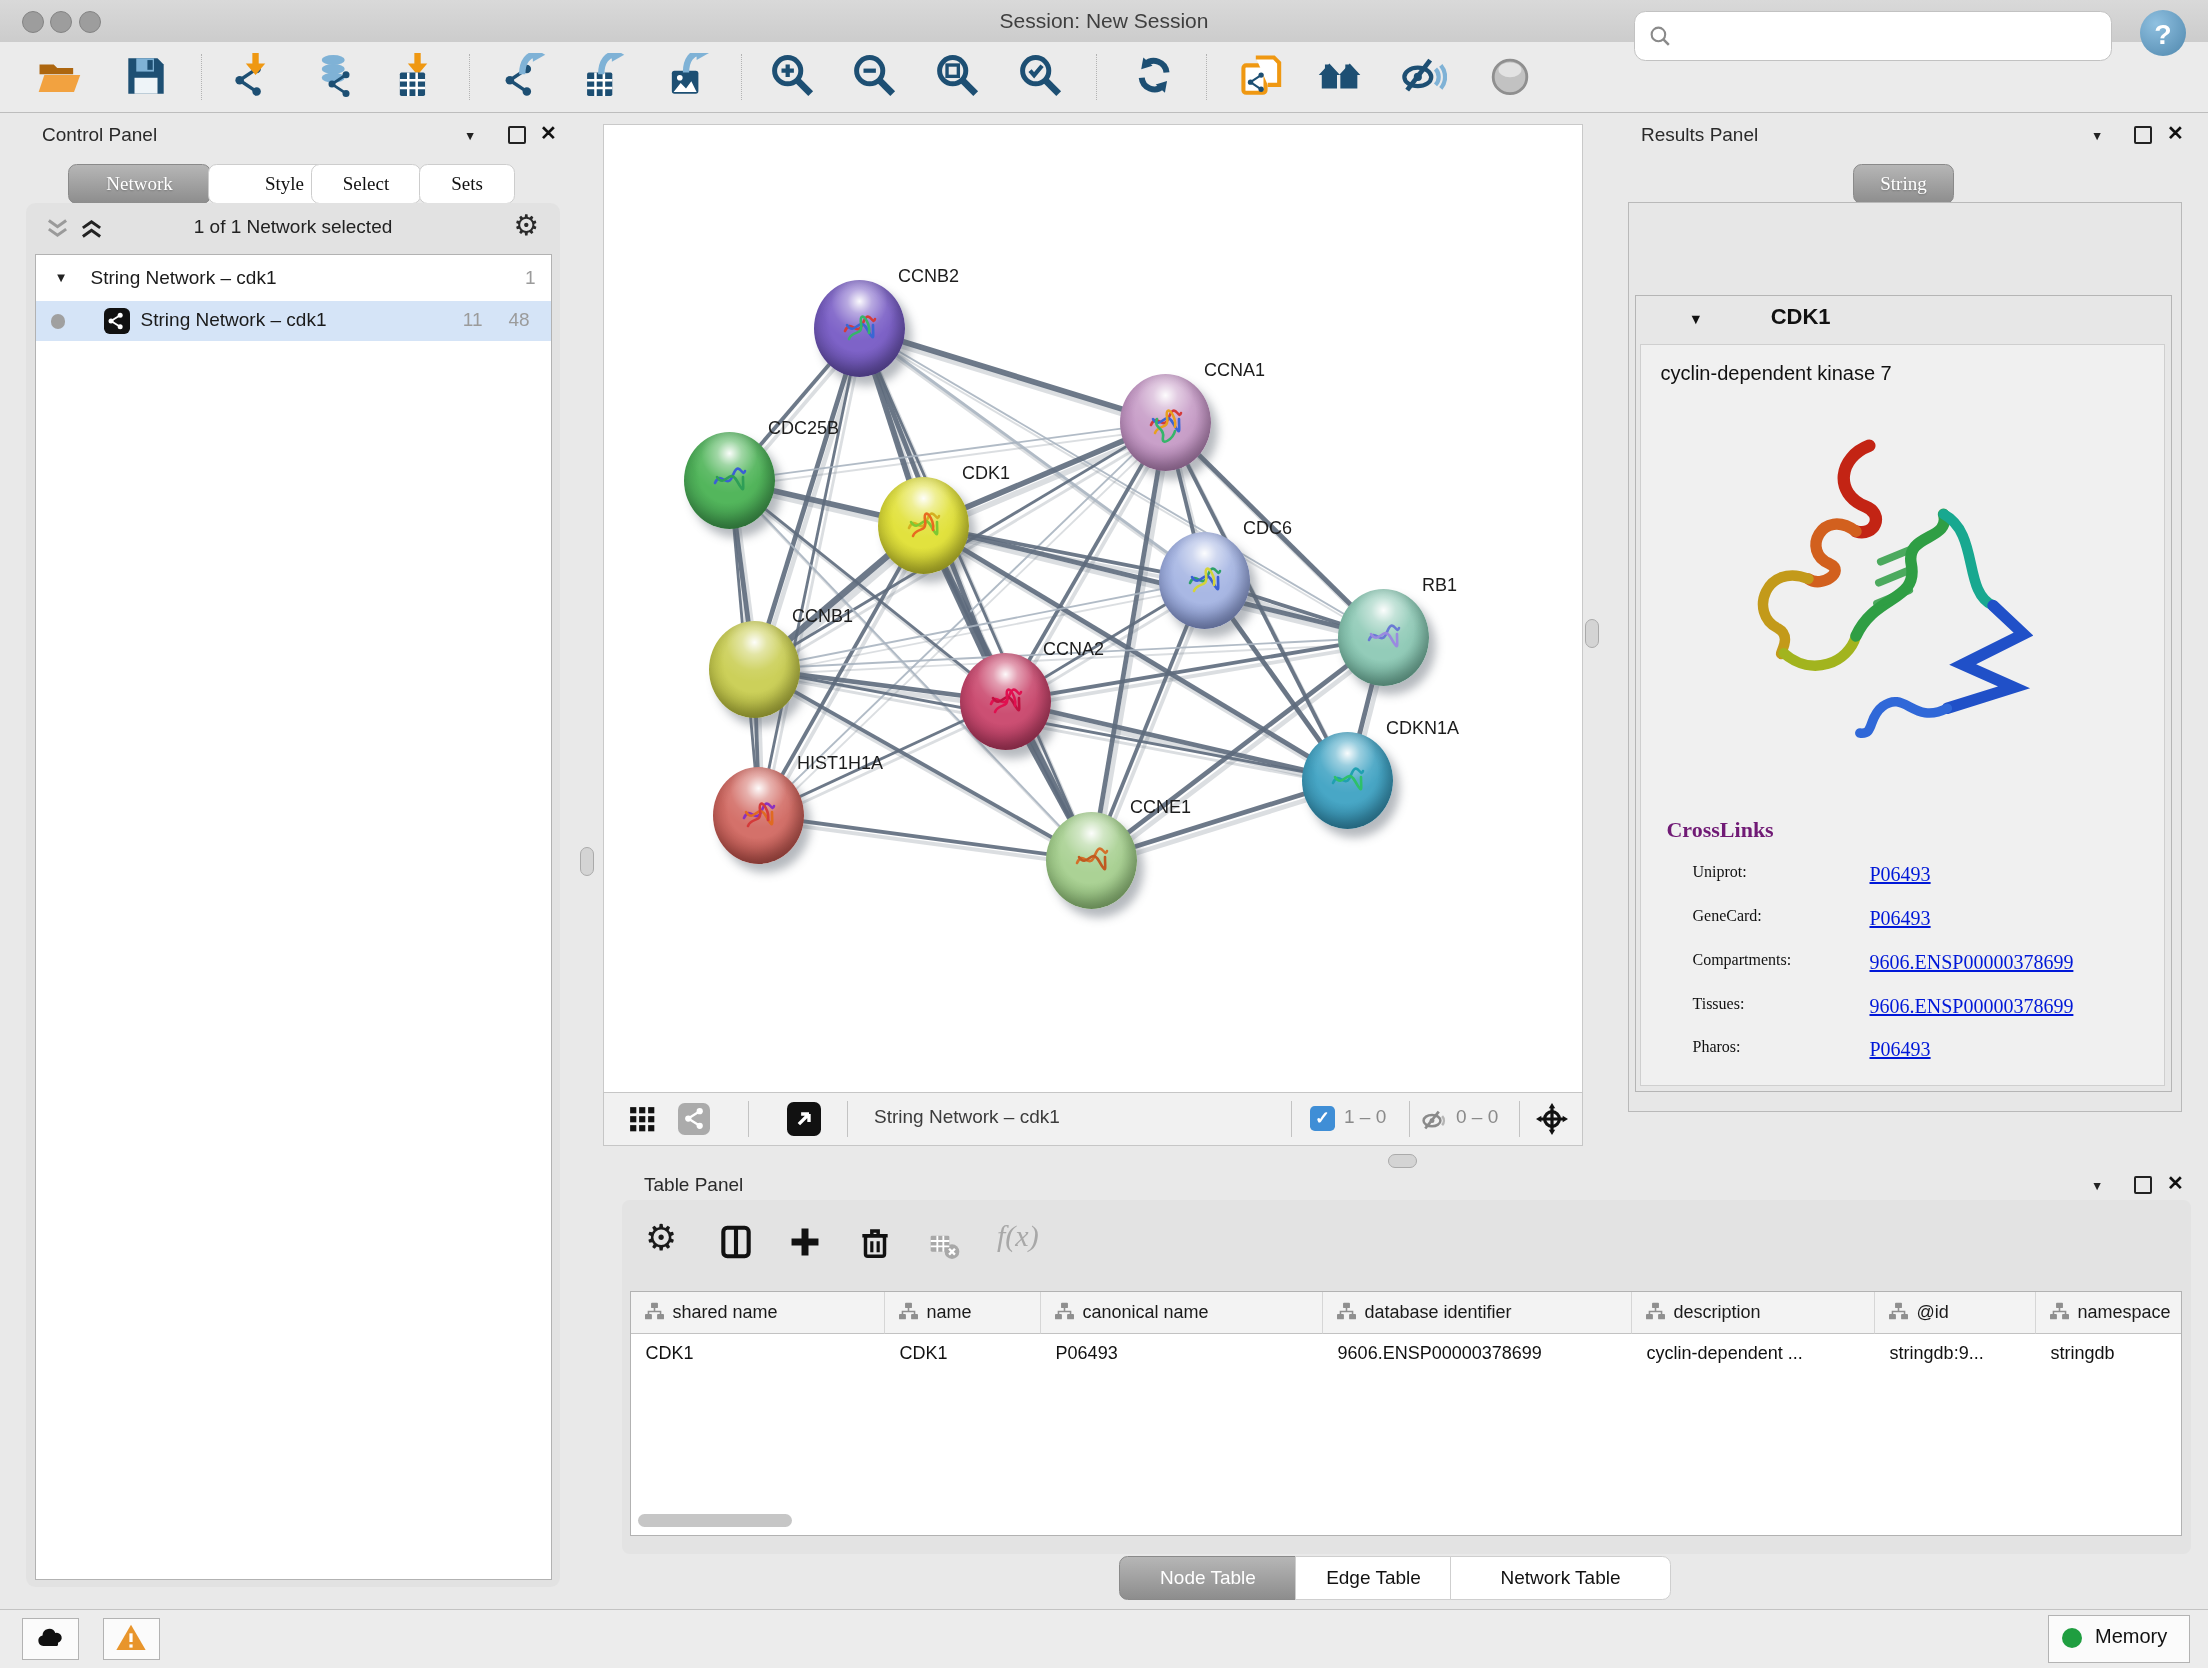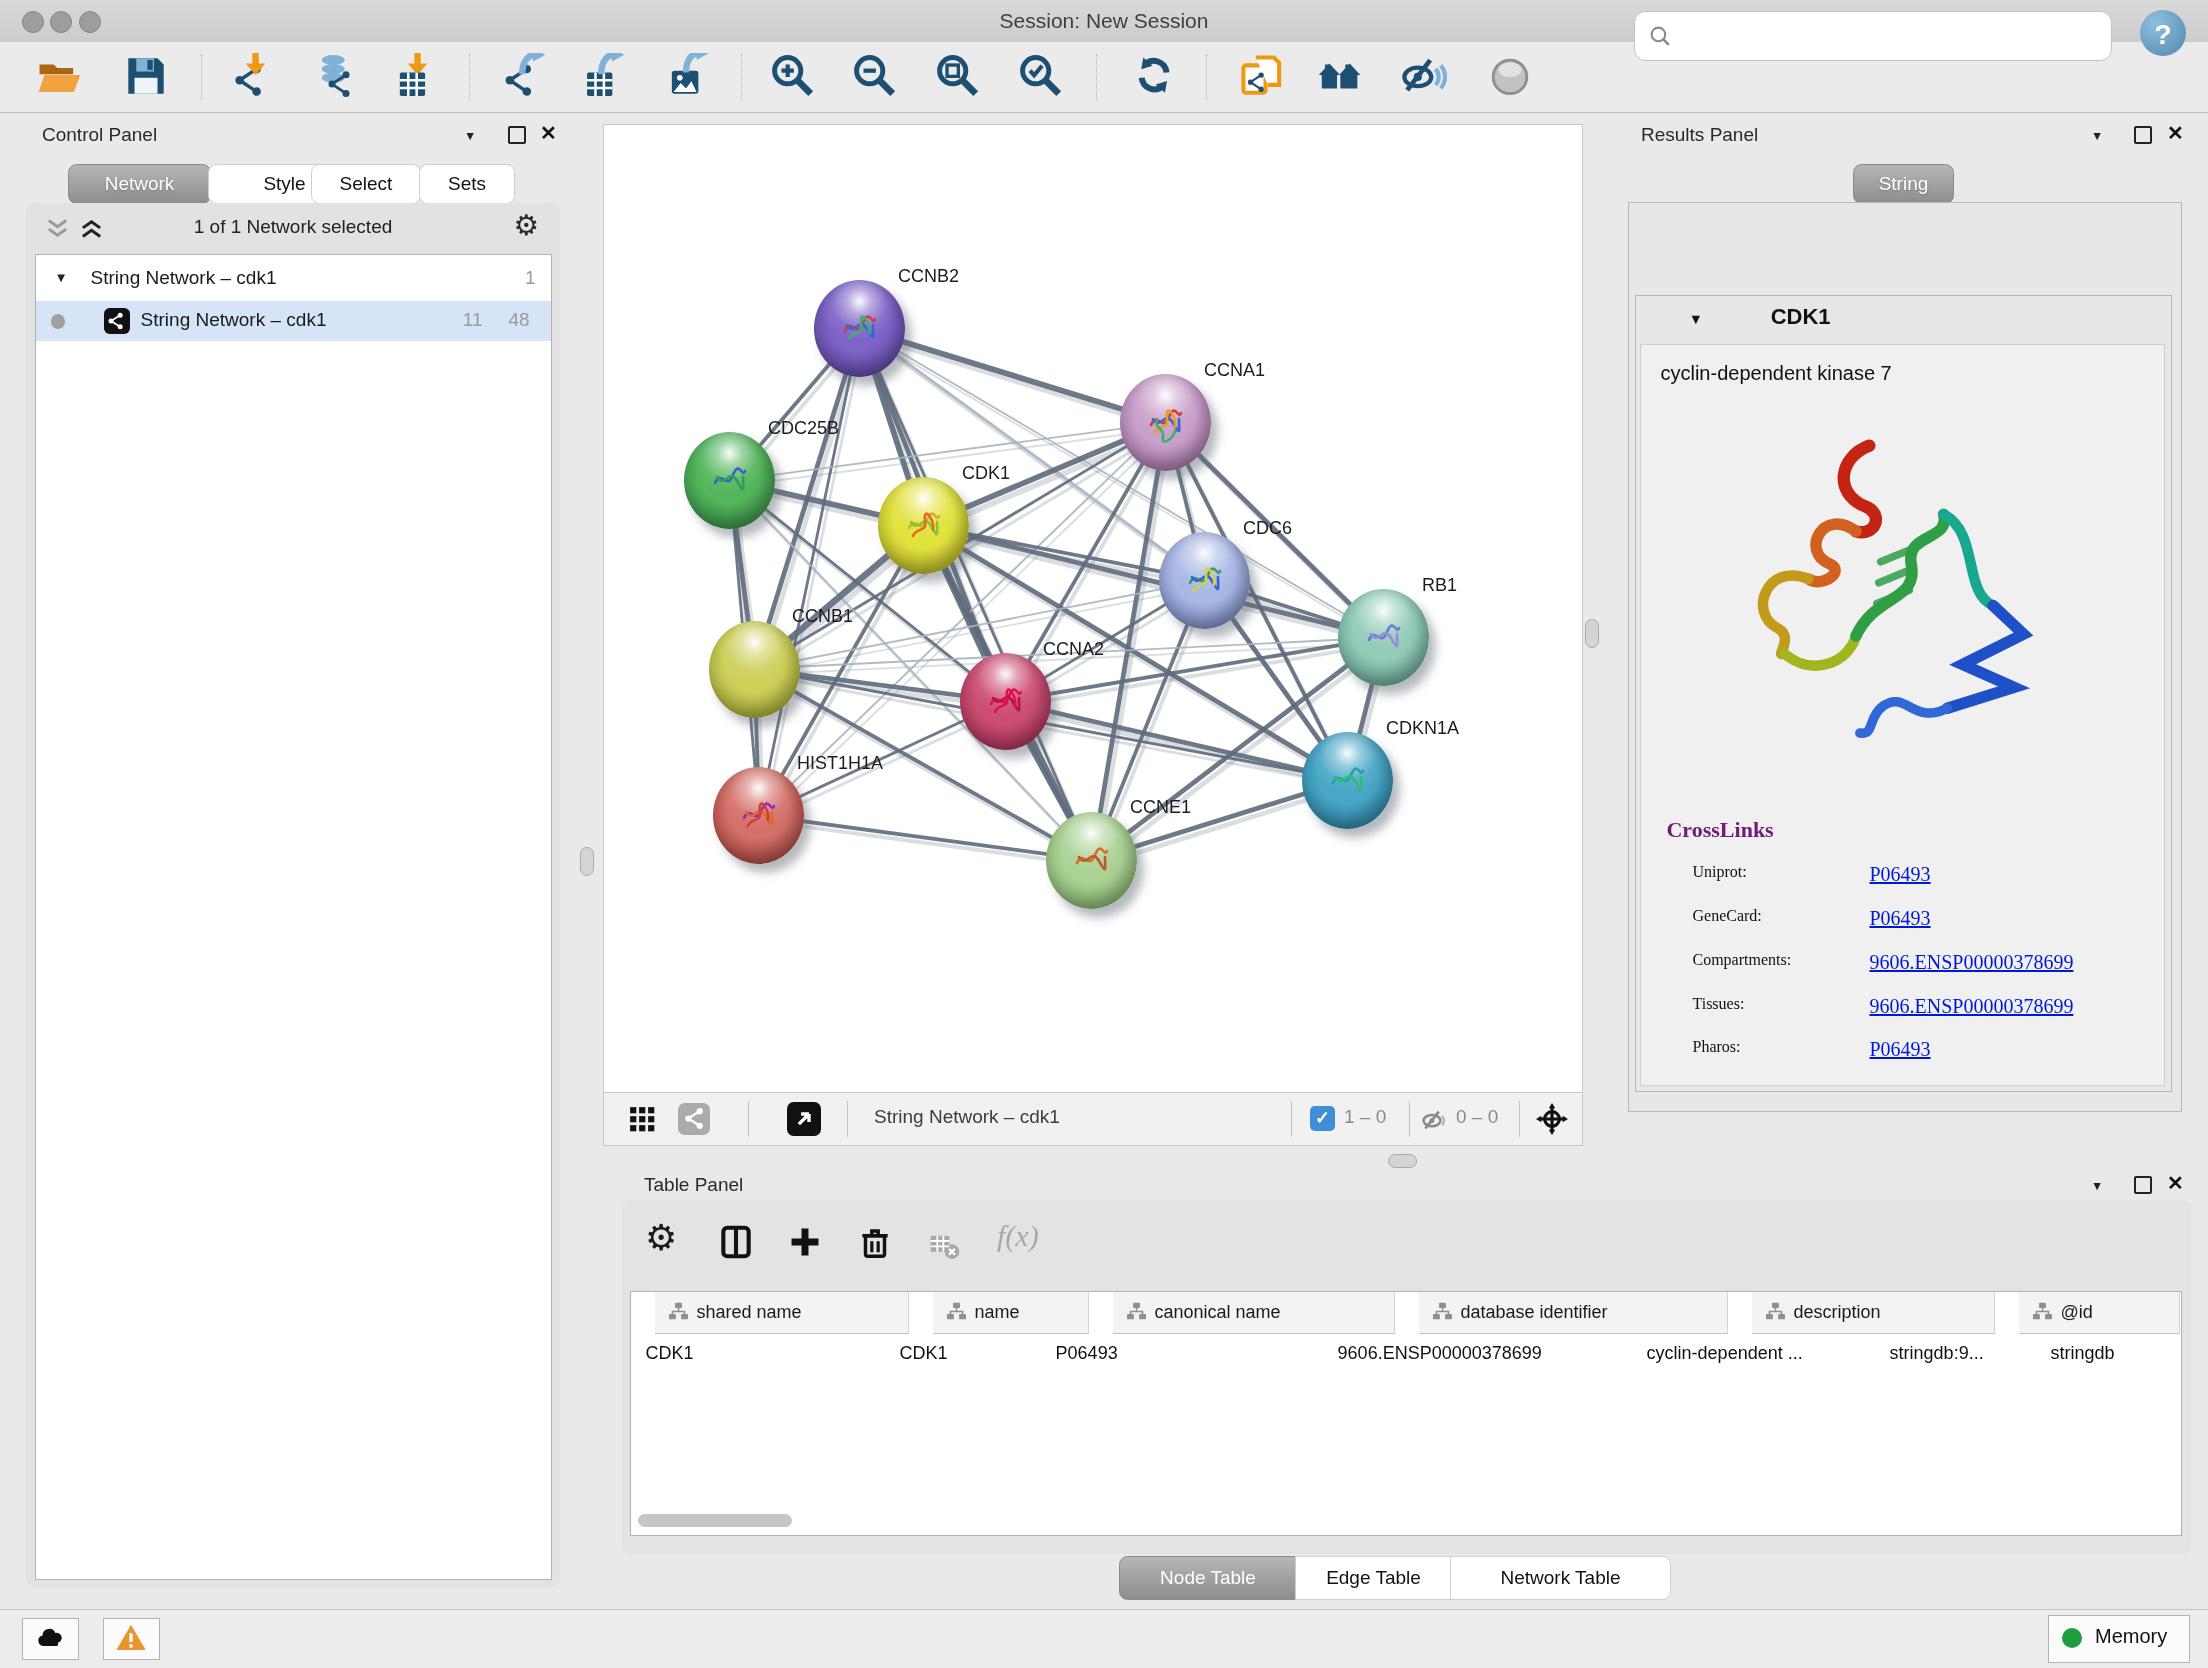--- a/index.html
+++ b/index.html
@@ -16,21 +16,21 @@
   .tbsep{top:12.4px;height:46px;border-left:1.9px dotted #b3b3b3;width:0;}
   #searchbox{left:1634px;top:10.5px;width:476px;height:48px;background:#fff;border:1px solid #c2c2c2;border-radius:11.4px;}
   #searchbox input{position:absolute;left:46px;top:5.7px;width:418px;height:34px;border:none;outline:none;font-size:19px;background:transparent;}
   #helpbtn{left:2140px;top:9.5px;width:46px;height:46px;border-radius:50%;background:radial-gradient(circle at 35% 30%,#8fc0e0,#4f87ad);color:#fff;font-size:28.5px;font-weight:bold;text-align:center;line-height:46px;border:none;}
   
   .phead{font-size:19px;color:#2a2a2a;}
   .picon-tri{font-size:12.4px;color:#222;}
   .picon-sq{width:14.3px;height:14.3px;border:2.4px solid #222;border-radius:1.9px;}
   .picon-x{font-size:20px;font-weight:bold;color:#111;line-height:19px;}
   
-  .tab{height:38px;border-radius:8.6px;background:#fff;border:1px solid #cdcdcd;color:#111;font-size:19px;text-align:center;line-height:38px;top:164px;}
+  .tab{height:38px;border-radius:8.6px;background:#fff;border:1px solid #cdcdcd;color:#111;font-size:19px;text-align:center;line-height:38px;top:164px;font-family:Liberation Serif, serif;}
   .tab.sel{background:linear-gradient(#b6b6b6,#8d8d8d);color:#fff;border:1px solid #8a8a8a;text-shadow:0 1px 1.9px rgba(0,0,0,.25);}
   #cp-box{left:26px;top:203px;width:534px;height:1384px;background:#e2e2e2;border-radius:9.5px;}
   #cp-tree{left:8.6px;top:51px;width:515px;height:1324px;background:#fff;border:1.9px solid #b2b2b2;}
   .treerow{left:0;width:100%;height:36px;}
   .treelabel{font-size:19px;color:#1a1a1a;white-space:nowrap;}
   .treenum{font-size:19px;color:#9b9b9b;}
   #cp-sel{background:#d5e4f7;}
   .sharebadge{width:26px;height:26px;border-radius:5.7px;background:#111;}
   .sharebadge svg{width:20px;height:20px;margin:2.9px;}
   
@@ -47,21 +47,21 @@
   #rp-box{left:1628px;top:202px;width:552px;height:908px;background:#e7e7e7;border:1.9px solid #b9b9b9;}
   .rp-inner{border:1.9px solid #b5b5b5;}
   .btn{background:linear-gradient(#ffffff,#f1f1f1);border:1px solid #c5c5c5;border-radius:8.6px;font-size:19px;color:#111;text-align:center;}
   #cdk-body{background:#f0f0f0;border:1px solid #cfcfcf;}
   .serif{font-family:"Liberation Serif",serif;}
   .xl-label{font-size:16px;color:#111;}
   .xl-link{font-size:20px;color:#0018d8;text-decoration:underline;}
   
   #tp-box{left:622px;top:1200px;width:1569px;height:354px;background:#e3e3e3;border-radius:7.6px;}
   #tp-white{left:7.6px;top:91px;width:1550px;height:243px;background:#fff;border:1.9px solid #b2b2b2;overflow:hidden;}
-  .th{height:42px;background:#f3f3f3;border-right:1px solid #d6d6d6;border-bottom:1.9px solid #c2c2c2;box-sizing:border-box;margin-left:24px;}
+  .th{height:42px;background:#f3f3f3;border-right:1px solid #d6d6d6;border-bottom:1.9px solid #c2c2c2;box-sizing:border-box;}
   .th span{font-size:18px;color:#1a1a1a;}
   .td{height:38px;font-size:18px;color:#111;padding:8.6px 0 0 15px;box-sizing:border-box;white-space:nowrap;overflow:hidden;}
   .btab{height:42px;font-size:19px;text-align:center;line-height:42px;background:#fff;border:1px solid #cfcfcf;color:#111;top:1556px;}
   .btab.sel{background:linear-gradient(#b6b6b6,#8d8d8d);color:#fff;border-color:#8a8a8a;}
   
   #statusbar{left:0;top:1609px;width:2208px;height:59px;background:#ececec;border-top:1px solid #c3c3c3;}
   .sbtn{background:#fbfbfb;border:1.9px solid #b3b3b3;}
   #memory{left:2048px;top:4.8px;width:140px;height:46px;font-size:20px;color:#111;}
   #memdot{width:20px;height:20px;border-radius:50%;background:#1f9e40;left:13.3px;top:12.4px;}
 </style>

